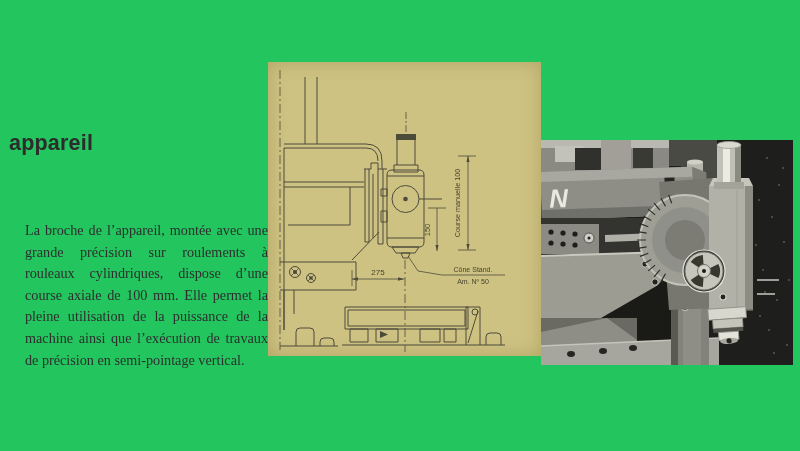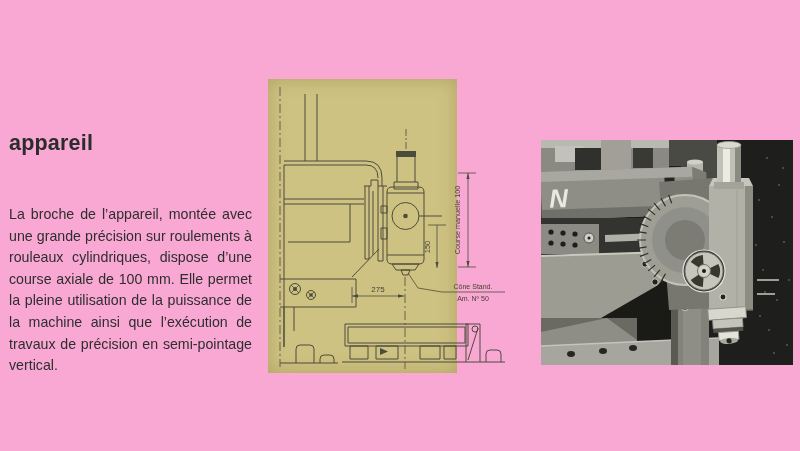--- a/index.html
+++ b/index.html
@@ -1,22 +1,22 @@
 <!DOCTYPE html>
 <html><head>
 <meta charset="utf-8">
 <style>
   html,body{margin:0;padding:0;background:#fff;}
-  .page{position:relative;width:800px;height:451px;background:#f9a8d4;overflow:hidden;
+  .page{position:relative;width:800px;height:451px;background:#22c55e;overflow:hidden;
         font-family:"Liberation Sans",sans-serif;}
   .heading{position:absolute;left:9px;top:76px;font-size:21.5px;font-weight:700;
            color:#2c2c2c;line-height:27px;letter-spacing:.2px;white-space:pre;}
-  .body-text{position:absolute;left:9px;top:204px;width:243px;margin:0;
-             font-size:14.2px;line-height:21.6px;color:#2e2e2e;text-align:justify;}
-  .drawing-panel{position:absolute;left:268px;top:79px;width:189px;height:294px;
+  .body-text{position:absolute;left:9px;top:204px;width:243px;margin:16px;
+             font-size:14.2px;line-height:21.6px;color:#2e2e2e;text-align:justify;font-family:Liberation Serif, serif;}
+  .drawing-panel{position:absolute;left:268px;top:62px;width:273px;height:294px;
                  background:#cec282;box-shadow:inset 0 0 18px rgba(110,95,35,.30);}
   .photo-panel{position:absolute;left:541px;top:140px;width:252px;height:225px;background:#1e1e1c;}
   svg{display:block;}
   .ink{stroke:#4d4b3a;fill:none;stroke-width:1;}
   .thin{stroke:#4d4b3a;fill:none;stroke-width:.8;}
   .fillink{fill:#4d4b3a;stroke:none;}
   .dimtxt{font-family:"Liberation Sans",sans-serif;fill:#45432f;}
 </style>
 </head>
 <body>

